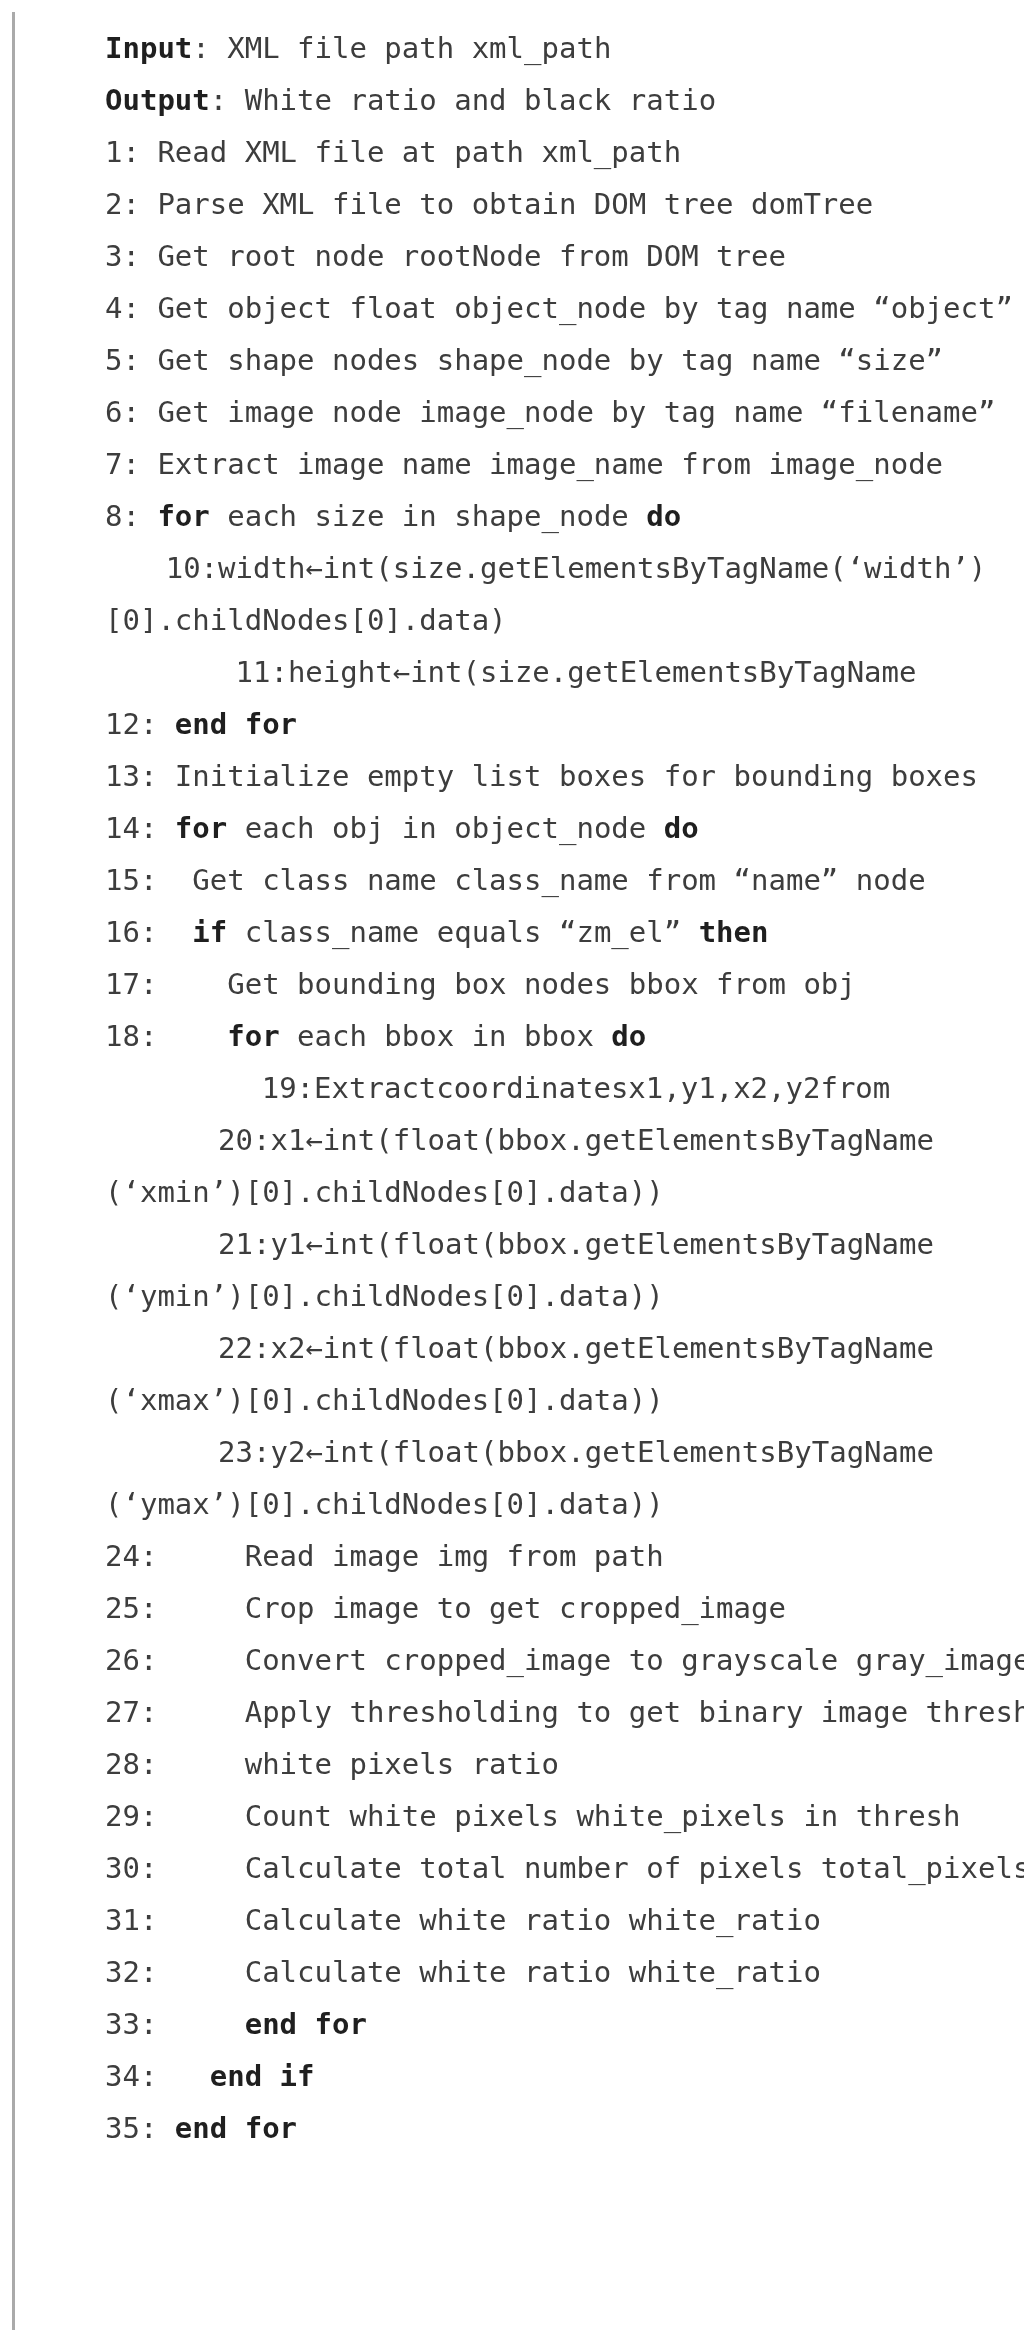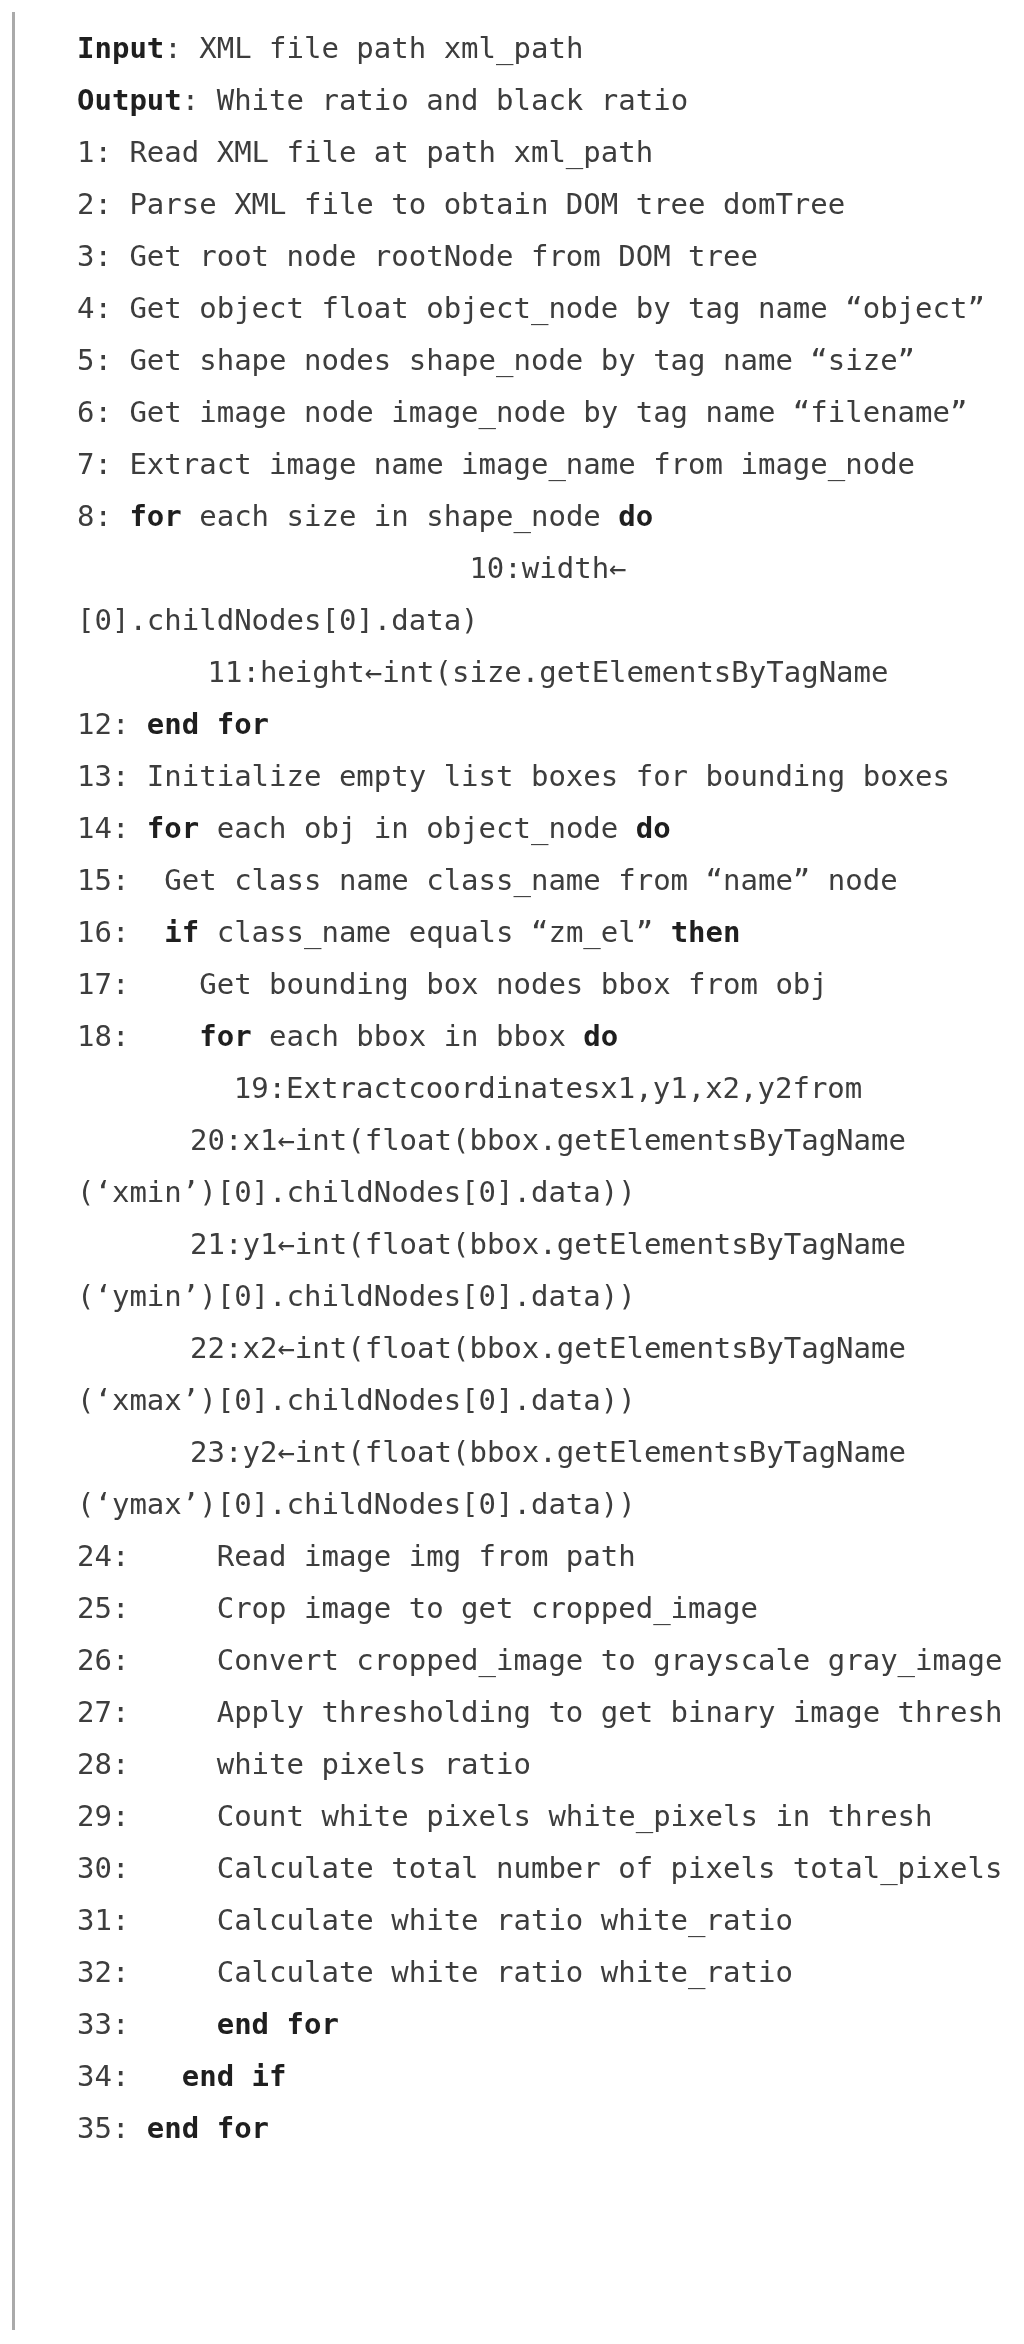--- a/index.html
+++ b/index.html
@@ -17,21 +17,21 @@
   .page {
     width: 1024px;
     height: 2344px;
     background: var(--bg);
     overflow: hidden;
   }
   .rule-wrap {
     margin: 12px 0 0 12px;
     border-left: 3px solid var(--rule);
     min-height: 2318px;
-    padding: 10px 10px 0 62px;
+    padding: 10px 10px 0 90px;
   }
   .algo {
     width: 942px;
     font-family: "DejaVu Sans Mono", "Liberation Mono", monospace;
     font-size: 29px;
     color: var(--text);
   }
   .algo-line {
     height: 52px;
     line-height: 52px;
@@ -57,21 +57,21 @@
         <div class="algo-line"><span class="b">Input</span><span>: XML file path xml_path</span></div>
         <div class="algo-line"><span class="b">Output</span><span>: White ratio and black ratio</span></div>
         <div class="algo-line"><span>1: Read XML file at path xml_path</span></div>
         <div class="algo-line"><span>2: Parse XML file to obtain DOM tree domTree</span></div>
         <div class="algo-line"><span>3: Get root node rootNode from DOM tree</span></div>
         <div class="algo-line"><span>4: Get object float object_node by tag name “object”</span></div>
         <div class="algo-line"><span>5: Get shape nodes shape_node by tag name “size”</span></div>
         <div class="algo-line"><span>6: Get image node image_node by tag name “filename”</span></div>
         <div class="algo-line"><span>7: Extract image name image_name from image_node</span></div>
         <div class="algo-line"><span>8: </span><span class="b">for</span><span> each size in shape_node </span><span class="b">do</span></div>
-        <div class="algo-line justify"><span>10:</span><span>width</span><span>←</span></div>
+        <div class="algo-line justify"><span>10:</span><span>width</span><span>←</span><span>int(size.getElementsByTagName(‘width’)</span></div>
         <div class="algo-line"><span>[0].childNodes[0].data)</span></div>
         <div class="algo-line justify"><span>11:</span><span>height</span><span>←</span><span>int(size.getElementsByTagName</span></div>
         <div class="algo-line"><span>12: </span><span class="b">end for</span></div>
         <div class="algo-line"><span>13: Initialize empty list boxes for bounding boxes</span></div>
         <div class="algo-line"><span>14: </span><span class="b">for</span><span> each obj in object_node </span><span class="b">do</span></div>
         <div class="algo-line"><span>15:  Get class name class_name from “name” node</span></div>
         <div class="algo-line"><span>16:  </span><span class="b">if</span><span> class_name equals “zm_el” </span><span class="b">then</span></div>
         <div class="algo-line"><span>17:    Get bounding box nodes bbox from obj</span></div>
         <div class="algo-line"><span>18:    </span><span class="b">for</span><span> each bbox in bbox </span><span class="b">do</span></div>
         <div class="algo-line justify"><span>19:</span><span>Extract</span><span>coordinates</span><span>x1,</span><span>y1,</span><span>x2,</span><span>y2</span><span>from</span></div>

